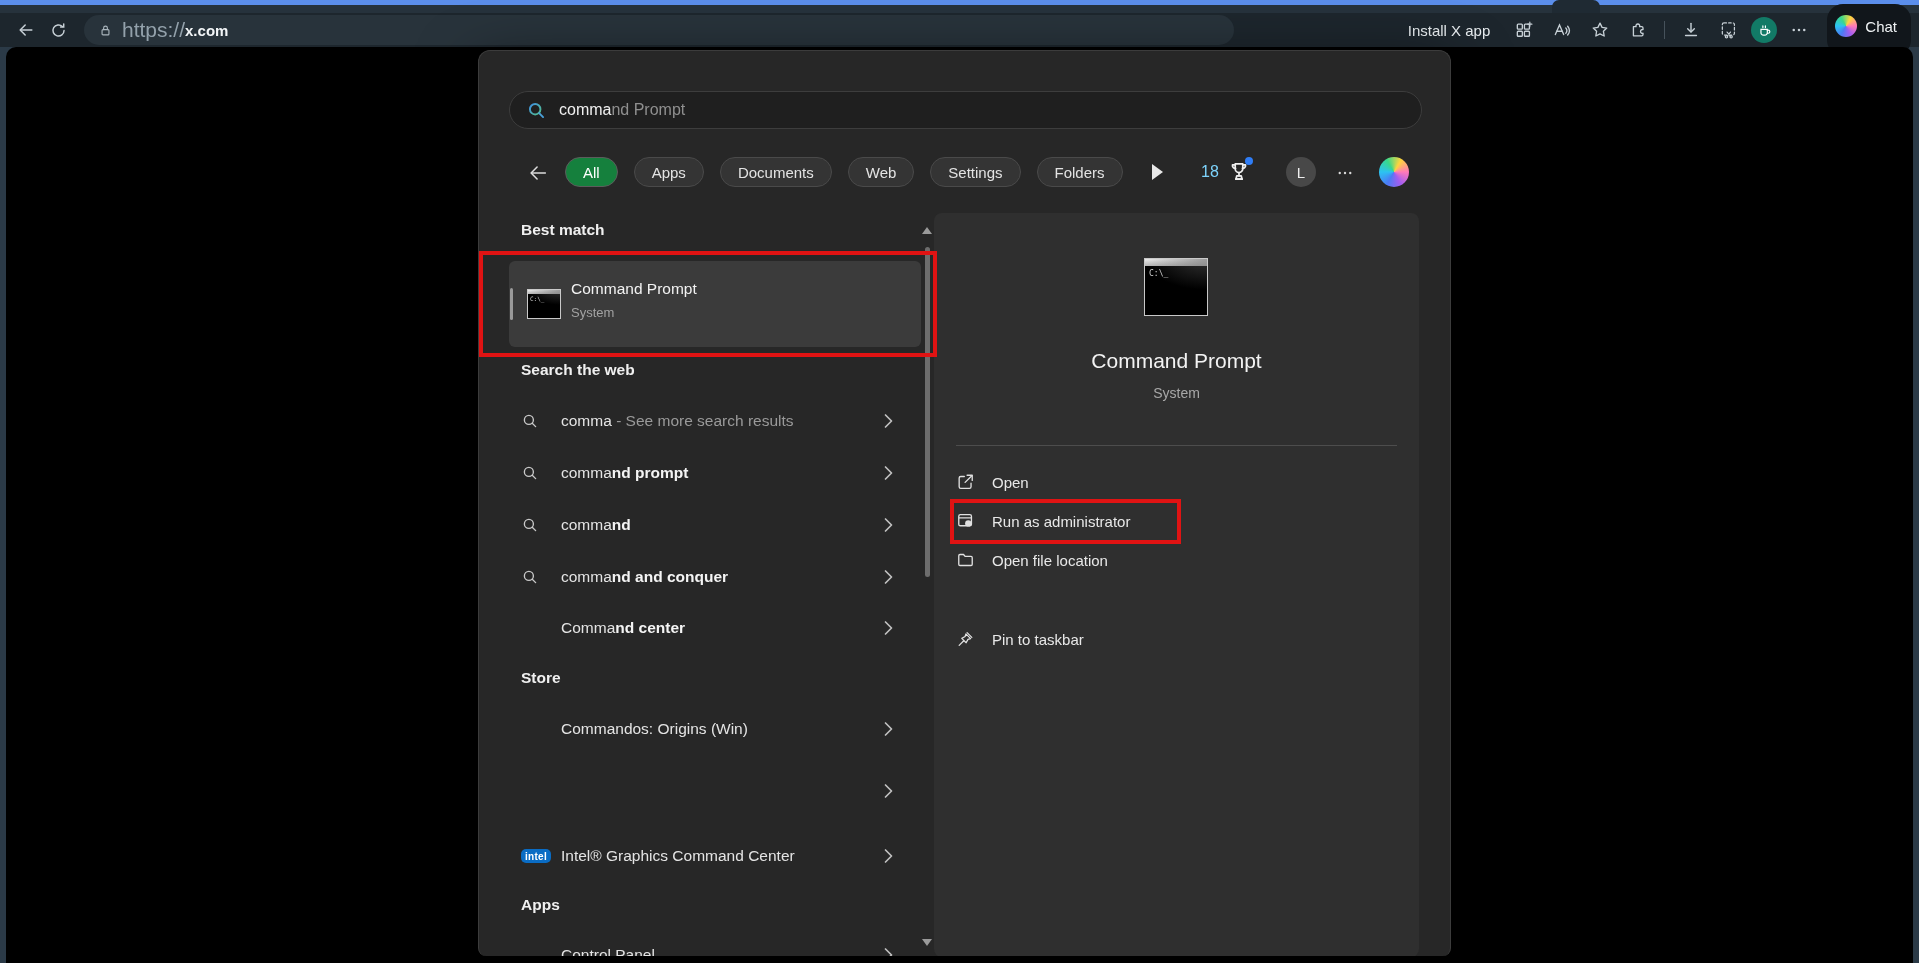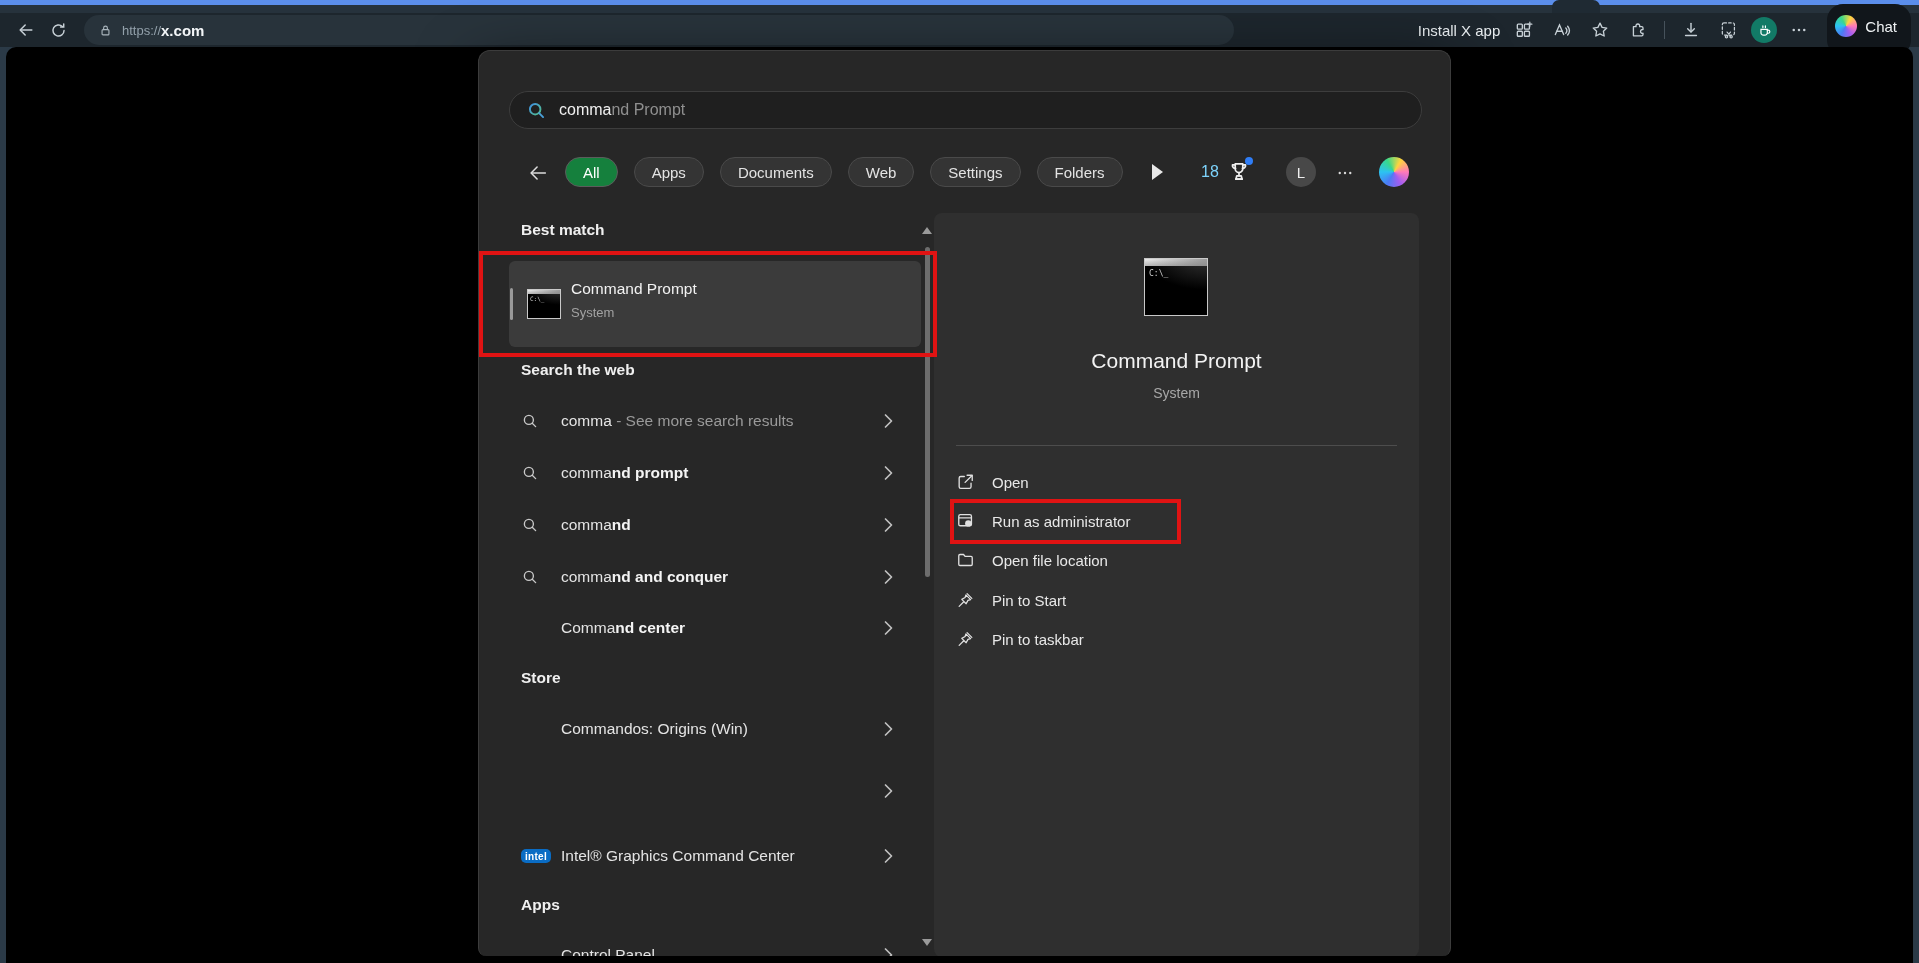--- a/index.html
+++ b/index.html
@@ -8,24 +8,24 @@
        -webkit-font-smoothing:antialiased;}
   
   .accent-strip{position:absolute;left:0;top:0;width:1919px;height:5px;background:#5b8eeb;}
   .title-band{position:absolute;left:0;top:5px;width:1919px;height:8px;background:#26323c;}
   .tab-notch{position:absolute;left:1552px;top:0;width:48px;height:13px;background:#1f2a33;border-radius:7px 7px 0 0;}
   .toolbar{position:absolute;left:0;top:13px;width:1919px;height:34px;background:#1d262d;
            display:flex;align-items:center;padding:0 8px 0 10px;box-sizing:border-box;color:#cfd8de;}
   .tb-btn{width:32px;height:30px;display:flex;align-items:center;justify-content:center;border-radius:6px;flex:0 0 auto;color:#c7d0d6;}
   .url-pill{margin-left:10px;height:30px;width:1150px;background:#28333b;border-radius:15px;
             display:flex;align-items:center;padding:0 14px;gap:9px;box-sizing:border-box;flex:0 0 auto;}
-  .url-scheme{color:#93a1ab;font-size:13px;}
+  .url-scheme{color:#93a1ab;font-size:21px;}
   .url-host{color:#f2f5f7;font-size:15px;font-weight:700;margin-left:-9px;}
   .tb-right{margin-left:auto;display:flex;align-items:center;gap:6px;}
-  .install-label{font-size:15px;color:#e8edf0;margin-right:2px;white-space:nowrap;}
+  .install-label{font-size:15px;color:#e8edf0;margin-right:12px;white-space:nowrap;}
   .tb-divider{width:1px;height:18px;background:#46525b;margin:0 4px;}
   .coffee-badge{width:26px;height:26px;border-radius:50%;background:#127a66;display:flex;align-items:center;justify-content:center;}
   .chat-pill{height:44px;background:#11161b;border-radius:16px;display:flex;align-items:center;gap:8px;
              padding:0 14px 8px 8px;margin-left:6px;}
   .copilot-logo{border-radius:50%;background:conic-gradient(from 210deg,#4b7bf5,#2cc3f2,#39d98a,#ffd43d,#ff7ab8,#a45df0,#4b7bf5);}
   .copilot-sm{width:22px;height:22px;}
   .chat-label{color:#f0f3f5;font-size:15px;}
   
   .content{position:absolute;left:6px;top:47px;width:1907px;height:916px;background:#000;border-radius:10px 10px 0 0;}
   
@@ -462,30 +462,20 @@
         <span class="atxt">Run as administrator</span>
       </div>
       <div class="action" style="top:327px;">
         <span class="aic">
           <svg width="19" height="19" viewBox="0 0 24 24" fill="none" stroke="currentColor" stroke-width="1.7" stroke-linejoin="round">
               <path d="M3.5 6.5a1.5 1.5 0 0 1 1.5-1.5h4.5l2 2.5H19a1.5 1.5 0 0 1 1.5 1.5v8.5A1.5 1.5 0 0 1 19 19H5a1.5 1.5 0 0 1-1.5-1.5z"></path>
             </svg>
         </span>
         <span class="atxt">Open file location</span>
       </div>
-      <div class="action" style="top:367px;">
-        <span class="aic">
-          <svg width="19" height="19" viewBox="0 0 24 24" fill="none" stroke="currentColor" stroke-width="1.6" stroke-linecap="round" stroke-linejoin="round">
-              <path d="M14 4l6 6"></path>
-              <path d="M12.5 5.5l6 6-3.4 1-2.3 4.2-5.5-5.5 4.2-2.3z"></path>
-              <path d="M9.5 14.5L4 20"></path>
-            </svg>
-        </span>
-        <span class="atxt">Pin to Start</span>
-      </div>
       <div class="action" style="top:406px;">
         <span class="aic">
           <svg width="19" height="19" viewBox="0 0 24 24" fill="none" stroke="currentColor" stroke-width="1.6" stroke-linecap="round" stroke-linejoin="round">
               <path d="M14 4l6 6"></path>
               <path d="M12.5 5.5l6 6-3.4 1-2.3 4.2-5.5-5.5 4.2-2.3z"></path>
               <path d="M9.5 14.5L4 20"></path>
             </svg>
         </span>
         <span class="atxt">Pin to taskbar</span>
       </div>

